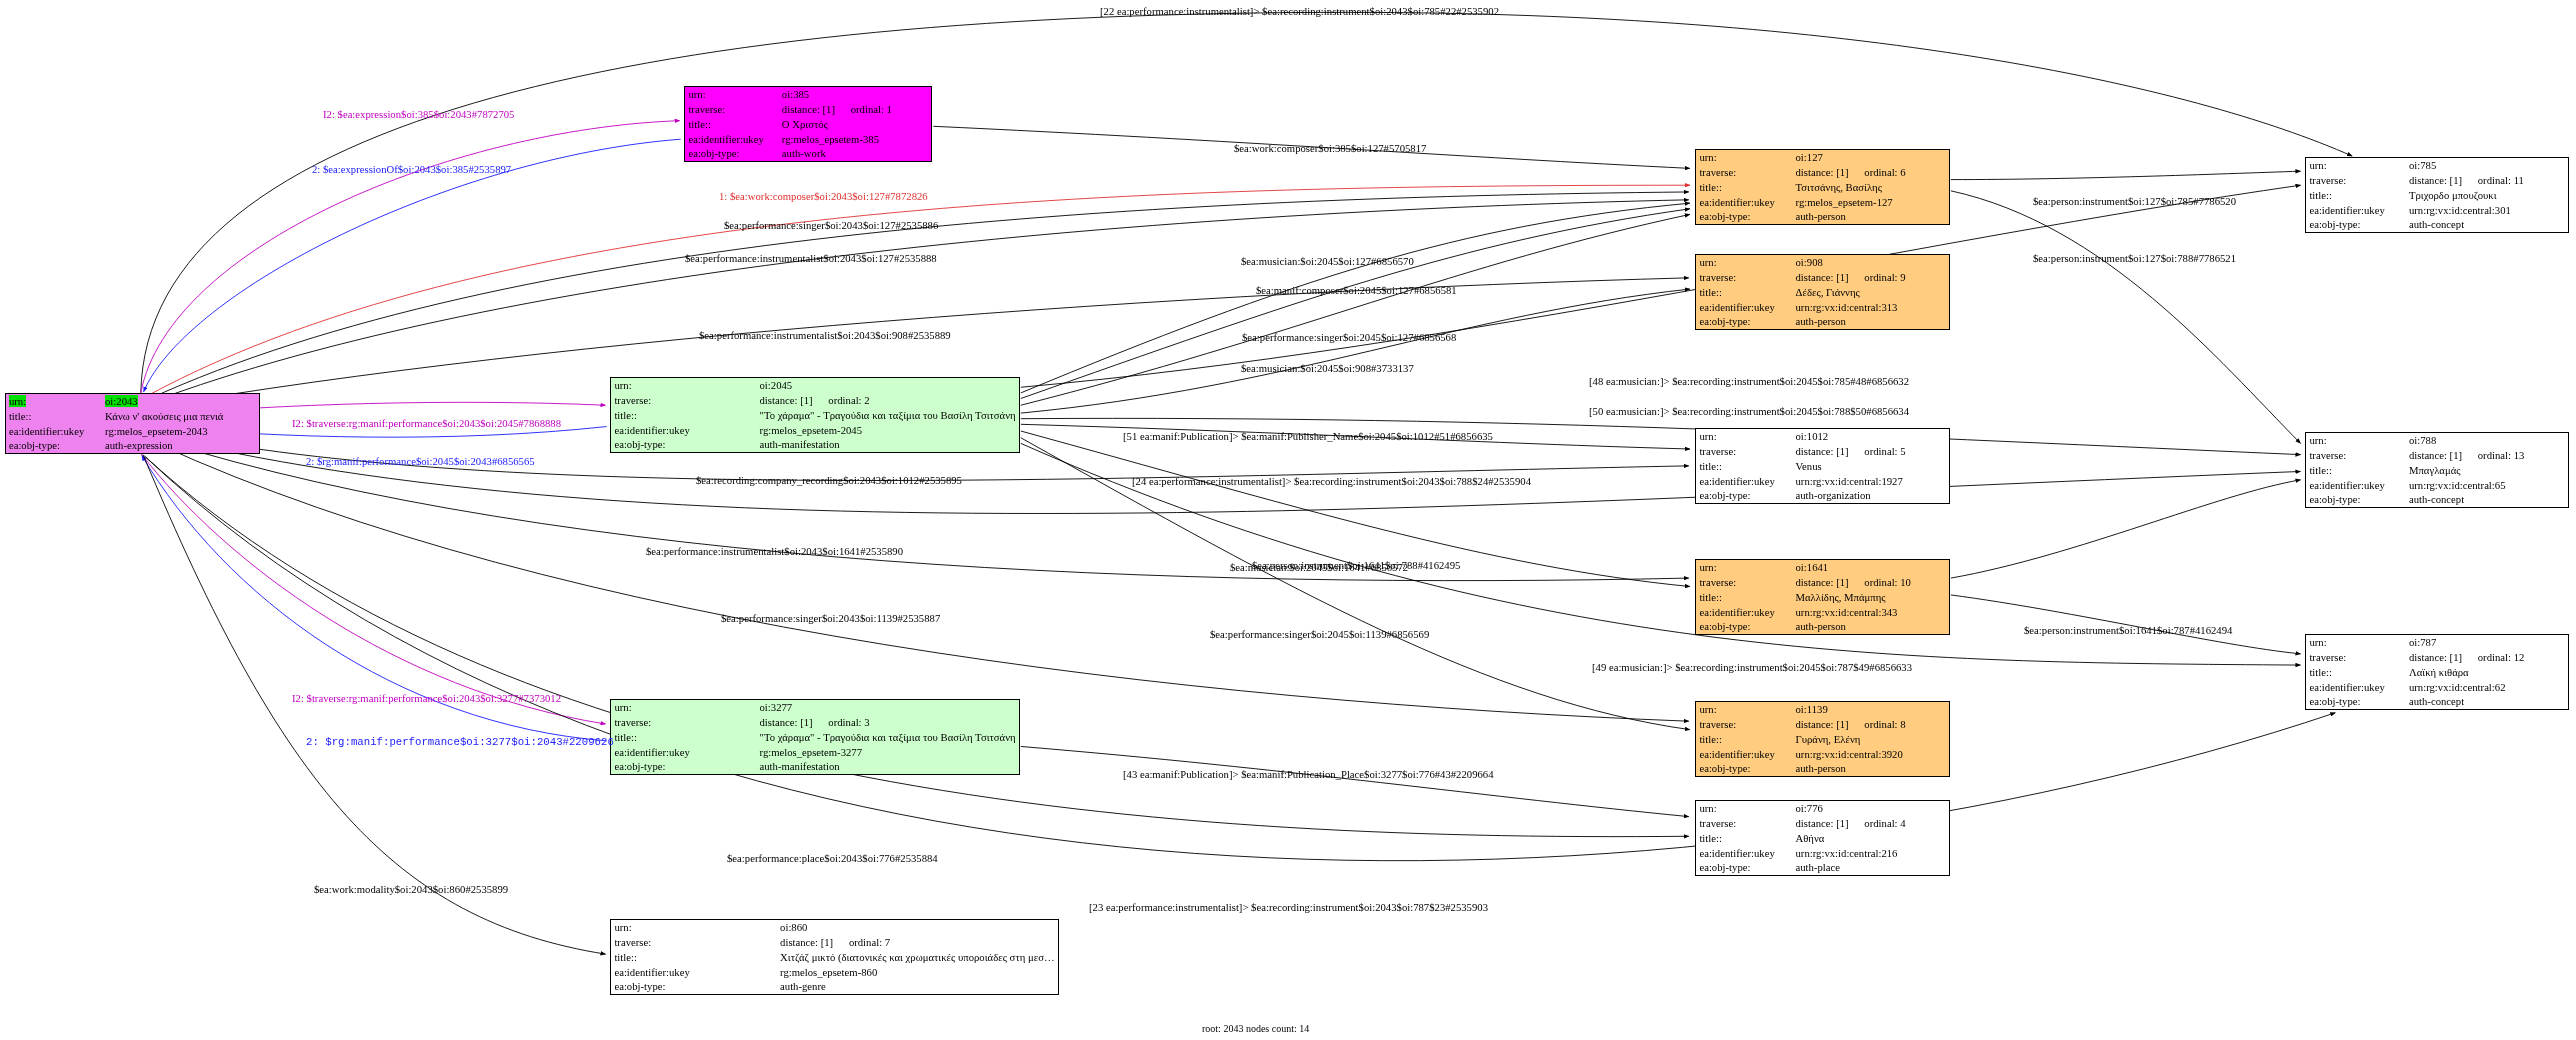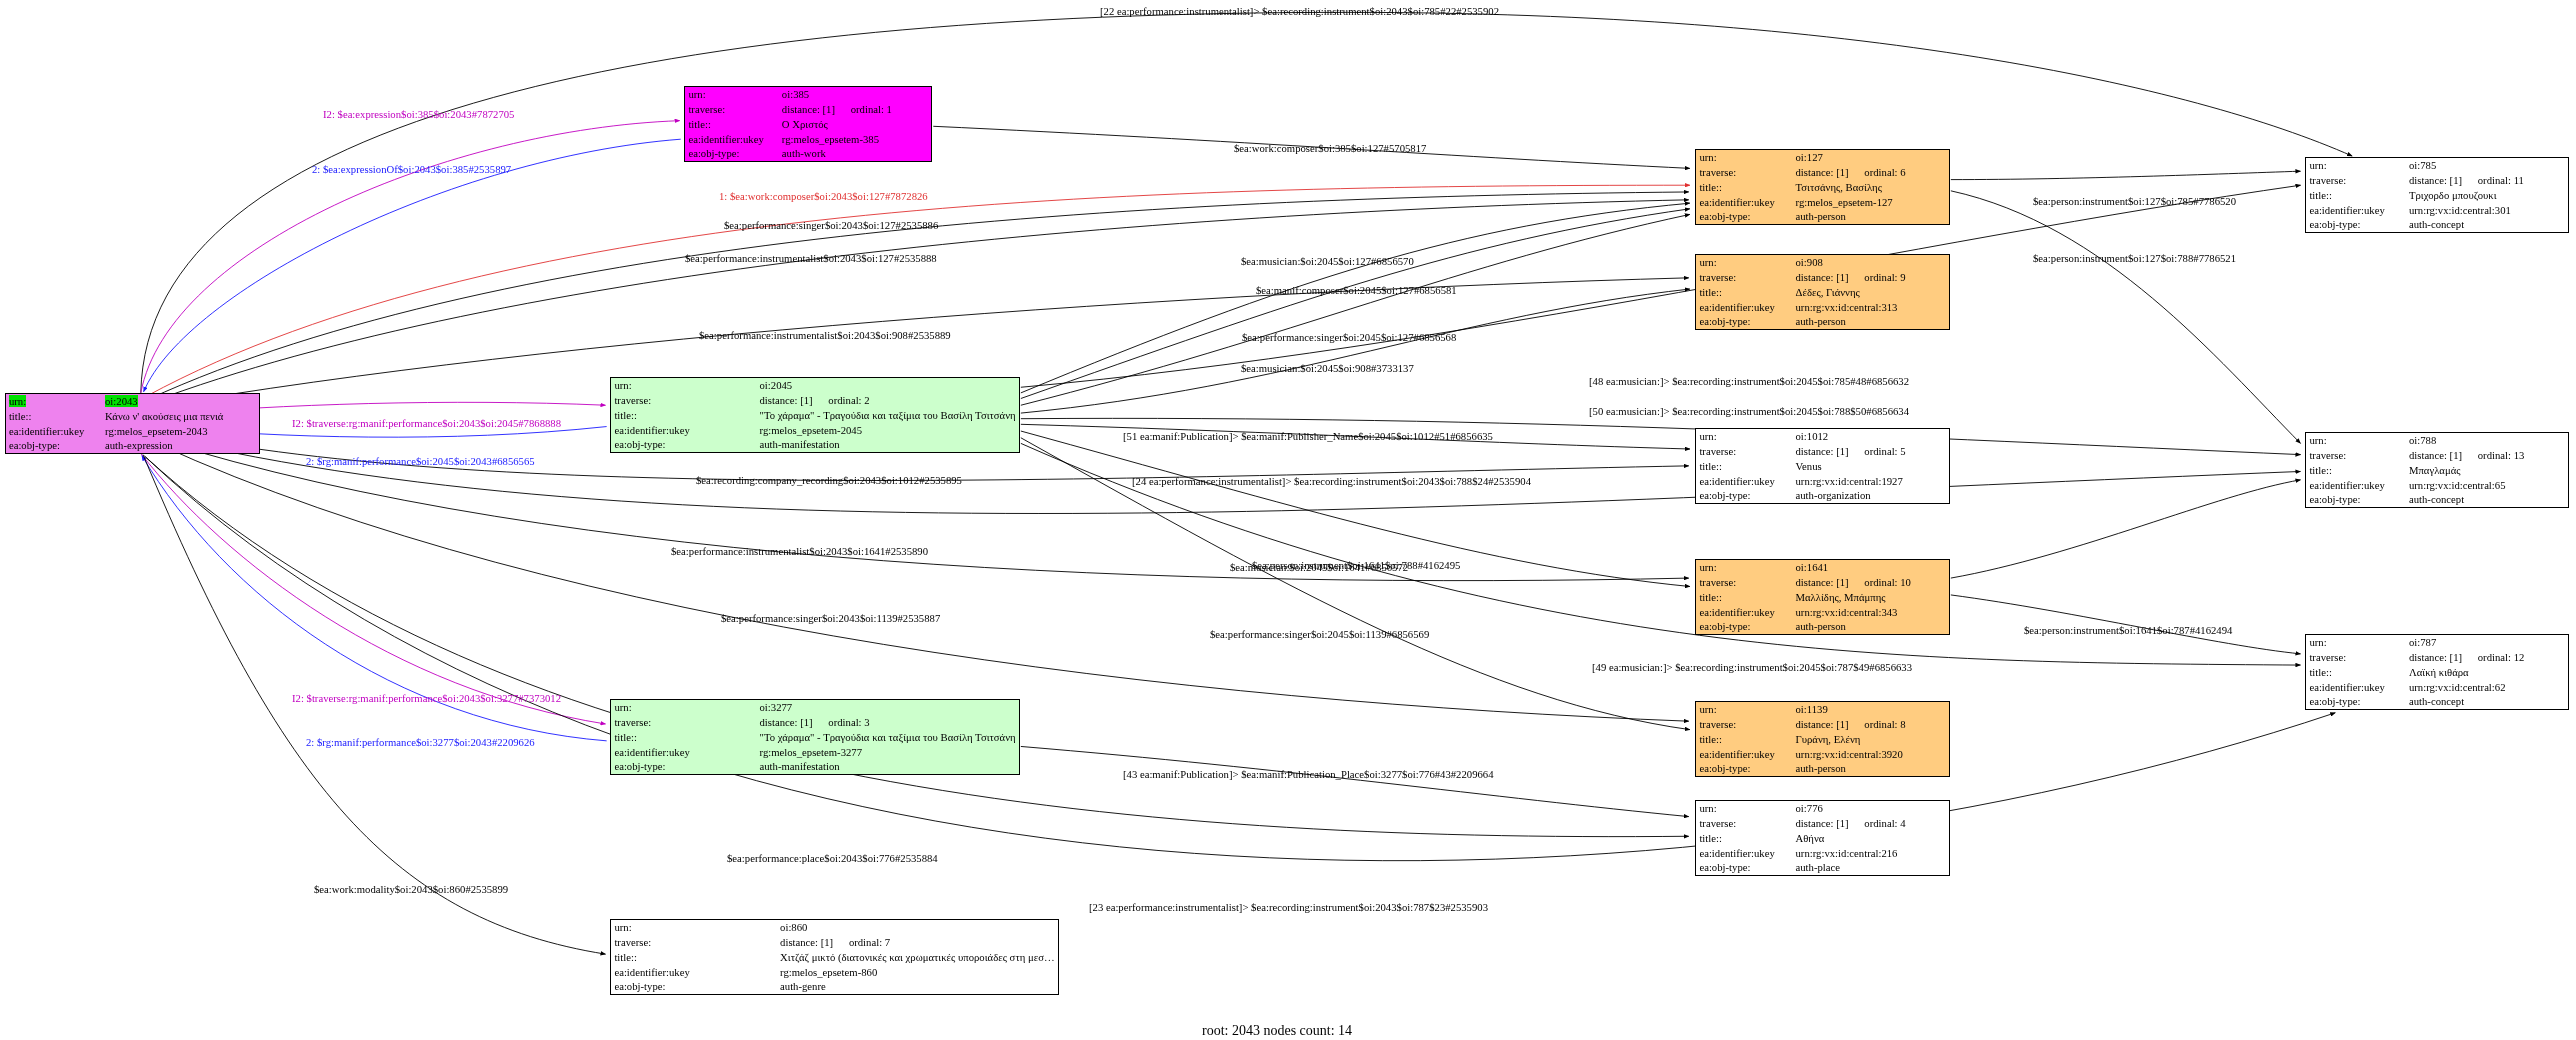--- a/index.html
+++ b/index.html
@@ -8,21 +8,21 @@
   svg.edges{position:absolute;left:0;top:0;width:2576px;height:1040px;pointer-events:none;}
   .node{position:absolute;border:0.6px solid #000;box-sizing:border-box;}
   .node table{border-collapse:collapse;width:100%;height:100%;border-radius:29px;}
   .node td{font-size:10.7px;line-height:1.15;padding:0.6px 3.4px;white-space:nowrap;vertical-align:middle;font-family:"Liberation Serif", serif;}
   .k{width:38%;}
   .ord{padding-left:15.7px;}
   .lbl{position:absolute;font-size:10.7px;font-family:"Liberation Serif", serif;color:#000;white-space:nowrap;}
   .lbl.magenta{color:#c000c0;}
   .lbl.blue{color:#1a1aff;}
   .lbl.red{color:#e03030;}
-  .rootlbl{position:absolute;font-size:14px;color:#000;}
+  .rootlbl{position:absolute;font-size:10px;color:#000;}
   .cell-hl{background:#00e000;}
 </style>
 </head>
 <body>
 
 <div id="stage">
 
   <svg class="edges" viewBox="0 0 4588 1853">
     <defs>
       <marker id="ah" markerWidth="10" markerHeight="8" refX="9" refY="4" orient="auto" markerUnits="userSpaceOnUse">
@@ -487,29 +487,29 @@
       <div class="lbl" style="left: 1241px; top: 362px;">$ea:musician:$oi:2045$oi:908#3733137</div>
       <div class="lbl" style="left: 2033px; top: 195px;">$ea:person:instrument$oi:127$oi:785#7786520</div>
       <div class="lbl" style="left: 2033px; top: 252px;">$ea:person:instrument$oi:127$oi:788#7786521</div>
       <div class="lbl" style="left: 1589px; top: 375px;">[48 ea:musician:]&gt; $ea:recording:instrument$oi:2045$oi:785#48#6856632</div>
       <div class="lbl" style="left: 1589px; top: 405px;">[50 ea:musician:]&gt; $ea:recording:instrument$oi:2045$oi:788$50#6856634</div>
       <div class="lbl magenta" style="left: 292px; top: 417px;">I2: $traverse:rg:manif:performance$oi:2043$oi:2045#7868888</div>
       <div class="lbl" style="left: 1123px; top: 430px;">[51 ea:manif:Publication]&gt; $ea:manif:Publisher_Name$oi:2045$oi:1012#51#6856635</div>
       <div class="lbl blue" style="left: 306px; top: 455px; font-family: Liberation Serif, serif;">2: $rg:manif:performance$oi:2045$oi:2043#6856565</div>
       <div class="lbl" style="left: 696px; top: 474px;">$ea:recording:company_recording$oi:2043$oi:1012#2535895</div>
       <div class="lbl" style="left: 1084px; top: 475px; padding-left: 48px;">[24 ea:performance:instrumentalist]&gt; $ea:recording:instrument$oi:2043$oi:788$24#2535904</div>
-      <div class="lbl" style="left: 671px; top: 545px;">$ea:performance:instrumentalist$oi:2043$oi:1641#2535890</div>
+      <div class="lbl" style="left: 646px; top: 545px;">$ea:performance:instrumentalist$oi:2043$oi:1641#2535890</div>
       <div class="lbl" style="left: 1230px; top: 561px;">$ea:musician:$oi:2045$oi:1641#6856572</div>
       <div class="lbl" style="left: 1252px; top: 559px;">$ea:person:instrument$oi:1641$oi:788#4162495</div>
       <div class="lbl" style="left: 721px; top: 612px;">$ea:performance:singer$oi:2043$oi:1139#2535887</div>
       <div class="lbl" style="left: 1210px; top: 628px;">$ea:performance:singer$oi:2045$oi:1139#6856569</div>
       <div class="lbl" style="left: 2024px; top: 624px;">$ea:person:instrument$oi:1641$oi:787#4162494</div>
       <div class="lbl" style="left: 1592px; top: 661px;">[49 ea:musician:]&gt; $ea:recording:instrument$oi:2045$oi:787$49#6856633</div>
       <div class="lbl magenta" style="left: 292px; top: 692px;">I2: $traverse:rg:manif:performance$oi:2043$oi:3277#7373012</div>
-      <div class="lbl blue" style="left: 306px; top: 736px;">2: $rg:manif:performance$oi:3277$oi:2043#2209626</div>
+      <div class="lbl blue" style="left: 306px; top: 736px; font-family: Liberation Mono, monospace;">2: $rg:manif:performance$oi:3277$oi:2043#2209626</div>
       <div class="lbl" style="left: 1123px; top: 768px;">[43 ea:manif:Publication]&gt; $ea:manif:Publication_Place$oi:3277$oi:776#43#2209664</div>
       <div class="lbl" style="left: 727px; top: 852px;">$ea:performance:place$oi:2043$oi:776#2535884</div>
       <div class="lbl" style="left: 1089px; top: 901px;">[23 ea:performance:instrumentalist]&gt; $ea:recording:instrument$oi:2043$oi:787$23#2535903</div>
       <div class="lbl" style="left: 314px; top: 883px;">$ea:work:modality$oi:2043$oi:860#2535899</div>
     </div>
 
   <div class="rootlbl" style="left:1202px;top:1023px;">root: 2043 nodes count: 14</div>
 </div>
 
 

